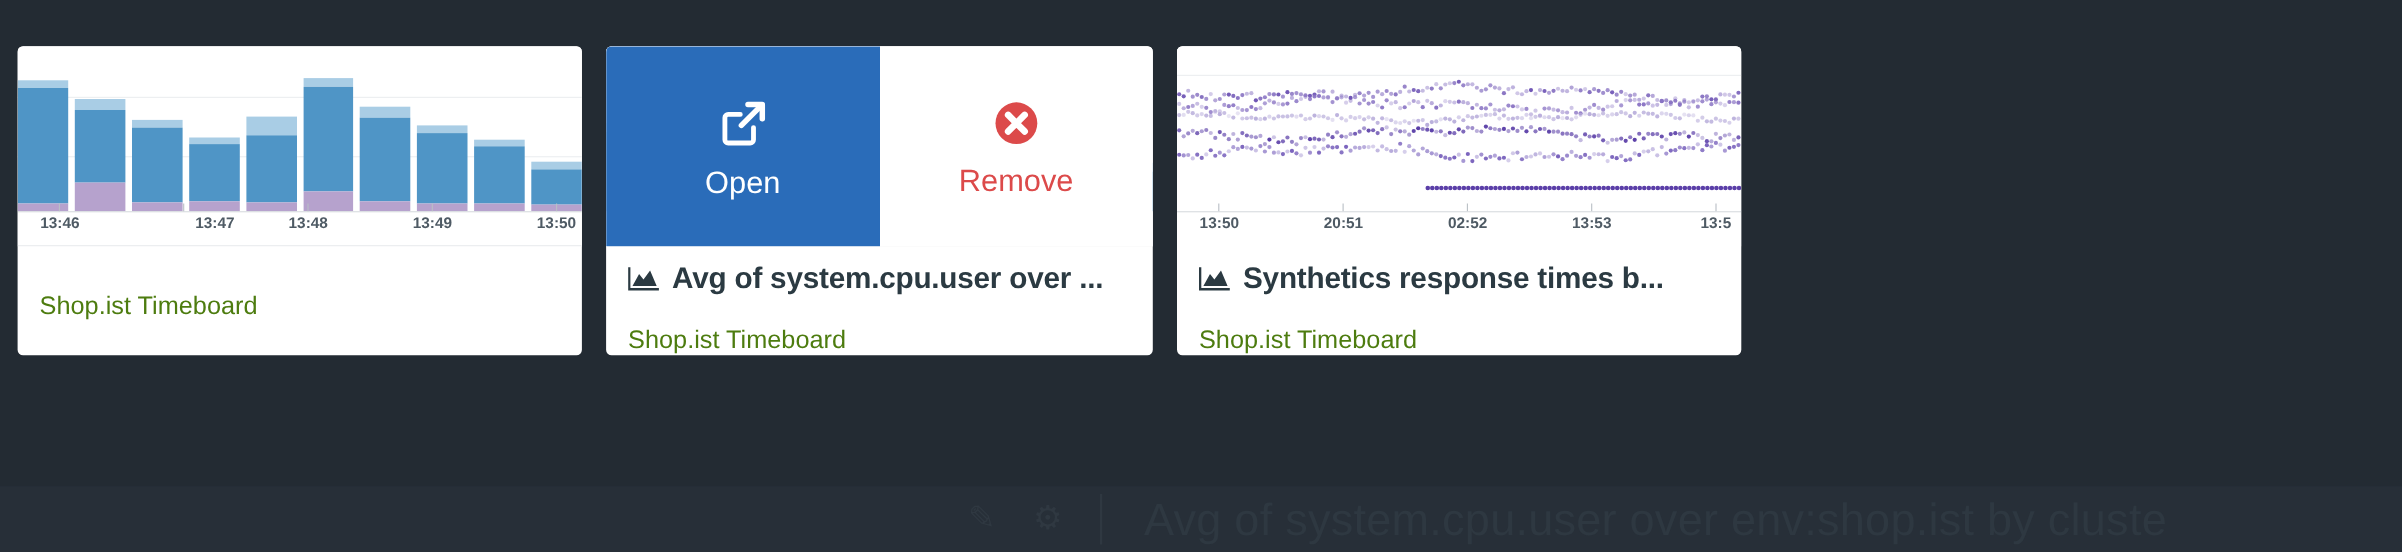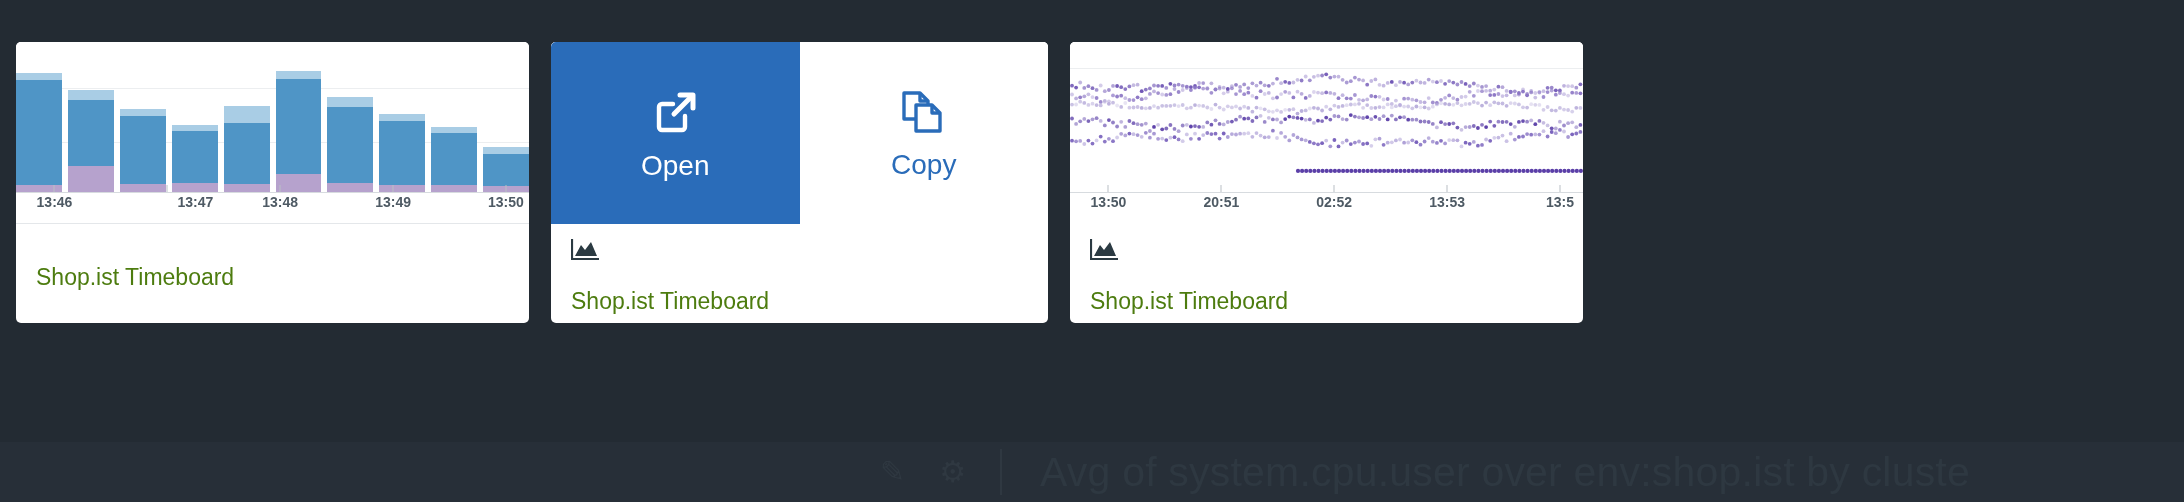--- a/index.html
+++ b/index.html
@@ -299,40 +299,39 @@
 
           <div class="action action-open">
             <svg class="action-icon" width="52" height="52" viewBox="0 0 52 52">
               <path d="M31 9 H44 V22" stroke="#ffffff" stroke-width="5" fill="none" stroke-linecap="round" stroke-linejoin="round"></path>
               <path d="M43 10 L25 28" stroke="#ffffff" stroke-width="5" fill="none" stroke-linecap="round"></path>
               <path d="M36 30 V41 a3 3 0 0 1 -3 3 H13 a3 3 0 0 1 -3 -3 V21 a3 3 0 0 1 3 -3 H24" stroke="#ffffff" stroke-width="4.4" fill="none" stroke-linecap="round" stroke-linejoin="round"></path>
             </svg>
             <span class="action-label">Open</span>
           </div>
 
-          <div class="action action-copy">
-            <svg class="action-icon" width="48" height="50" viewBox="0 0 48 50">
-              <path d="M4 6 H20 L28 14 V32 H4 Z" stroke="#2a6cb9" stroke-width="3.4" fill="none" stroke-linejoin="round"></path>
-              <path d="M20 6 V14 H28" stroke="#2a6cb9" stroke-width="3.4" fill="none" stroke-linejoin="round"></path>
-              <path d="M16 18 H32 L40 26 V44 H16 Z" stroke="#2a6cb9" stroke-width="3.4" fill="#ffffff" stroke-linejoin="round"></path>
-              <path d="M32 18 V26 H40" stroke="#2a6cb9" stroke-width="3.4" fill="none" stroke-linejoin="round"></path>
+
+          <div class="action action-remove">
+            <svg class="action-icon" width="50" height="50" viewBox="0 0 50 50">
+              <circle cx="25" cy="25" r="19" fill="#dc4a4a"></circle>
+              <path d="M17.5 17.5 L32.5 32.5 M32.5 17.5 L17.5 32.5" stroke="#ffffff" stroke-width="6" stroke-linecap="round"></path>
             </svg>
-            <span class="action-label">Copy</span>
+            <span class="action-label">Remove</span>
           </div>
-
 
         </div>
       </div>
 
       <div class="card-footer">
         <div class="card-title">
           <svg class="chart-glyph" width="29" height="24" viewBox="0 0 29 24">
             <path d="M1 1 L1 21 L28 21" stroke="#2b3a42" stroke-width="2.2" fill="none"></path>
             <path d="M4 18 L10 7 L14 12 L20 4 L26 18 Z" fill="#2b3a42"></path>
           </svg>
+          <span>Avg of system.cpu.user over ...</span>
         </div>
         <div class="card-sub">Shop.ist Timeboard</div>
       </div>
     </div>
 
     <div class="card clipped">
       <div class="card-graph">
         <div class="scatter">
           <div class="gridline" style="top:26px;"></div>
           <svg width="513" height="182" viewBox="0 0 513 182">
@@ -1049,19 +1048,20 @@
           </div>
         </div>
       </div>
 
       <div class="card-footer">
         <div class="card-title">
           <svg class="chart-glyph" width="29" height="24" viewBox="0 0 29 24">
             <path d="M1 1 L1 21 L28 21" stroke="#2b3a42" stroke-width="2.2" fill="none"></path>
             <path d="M4 18 L10 7 L14 12 L20 4 L26 18 Z" fill="#2b3a42"></path>
           </svg>
+          <span>Synthetics response times b...</span>
         </div>
         <div class="card-sub">Shop.ist Timeboard</div>
       </div>
     </div>
 
   </div>
 </div>
 
 </body></html>

